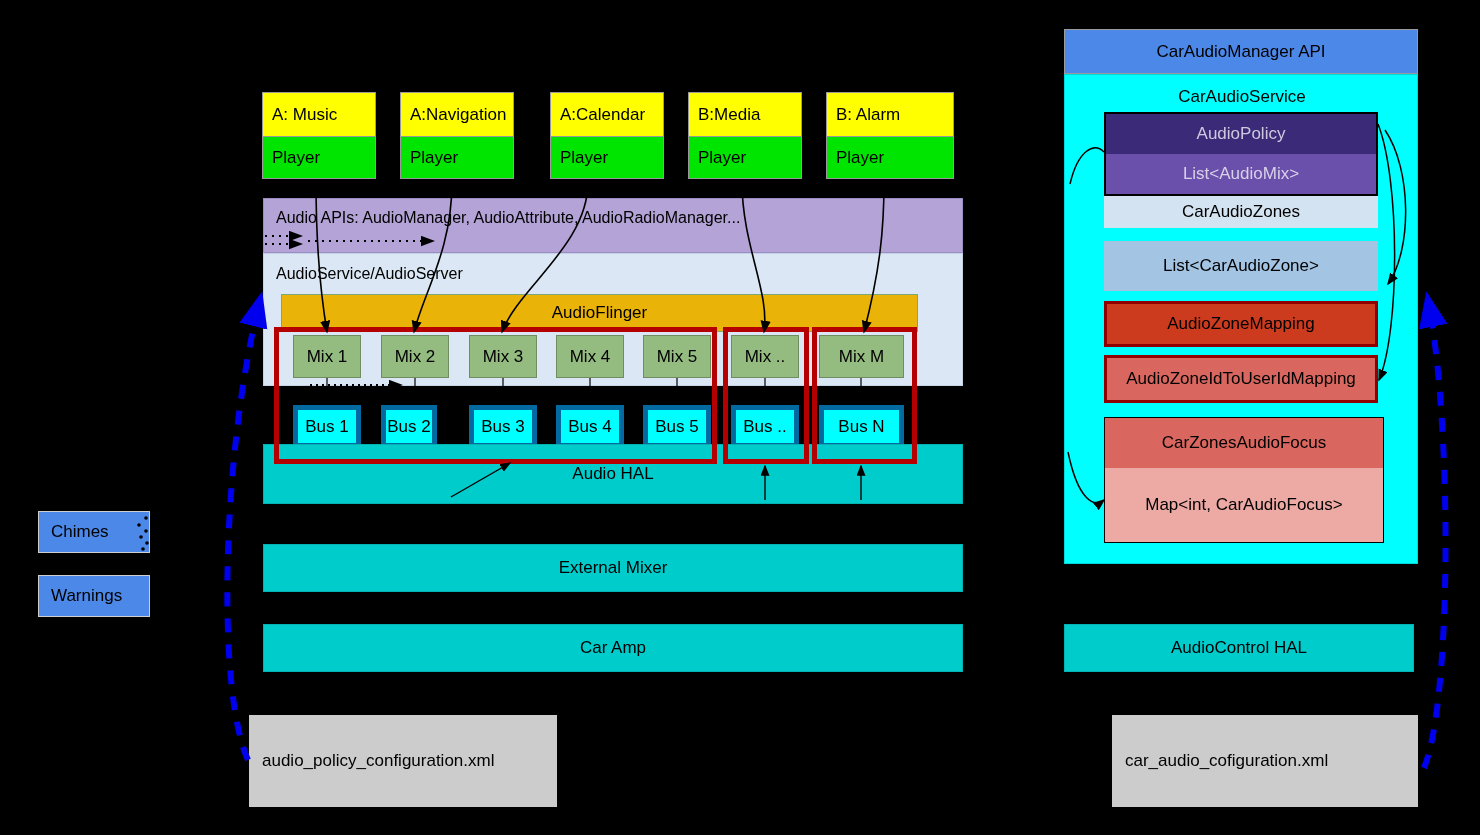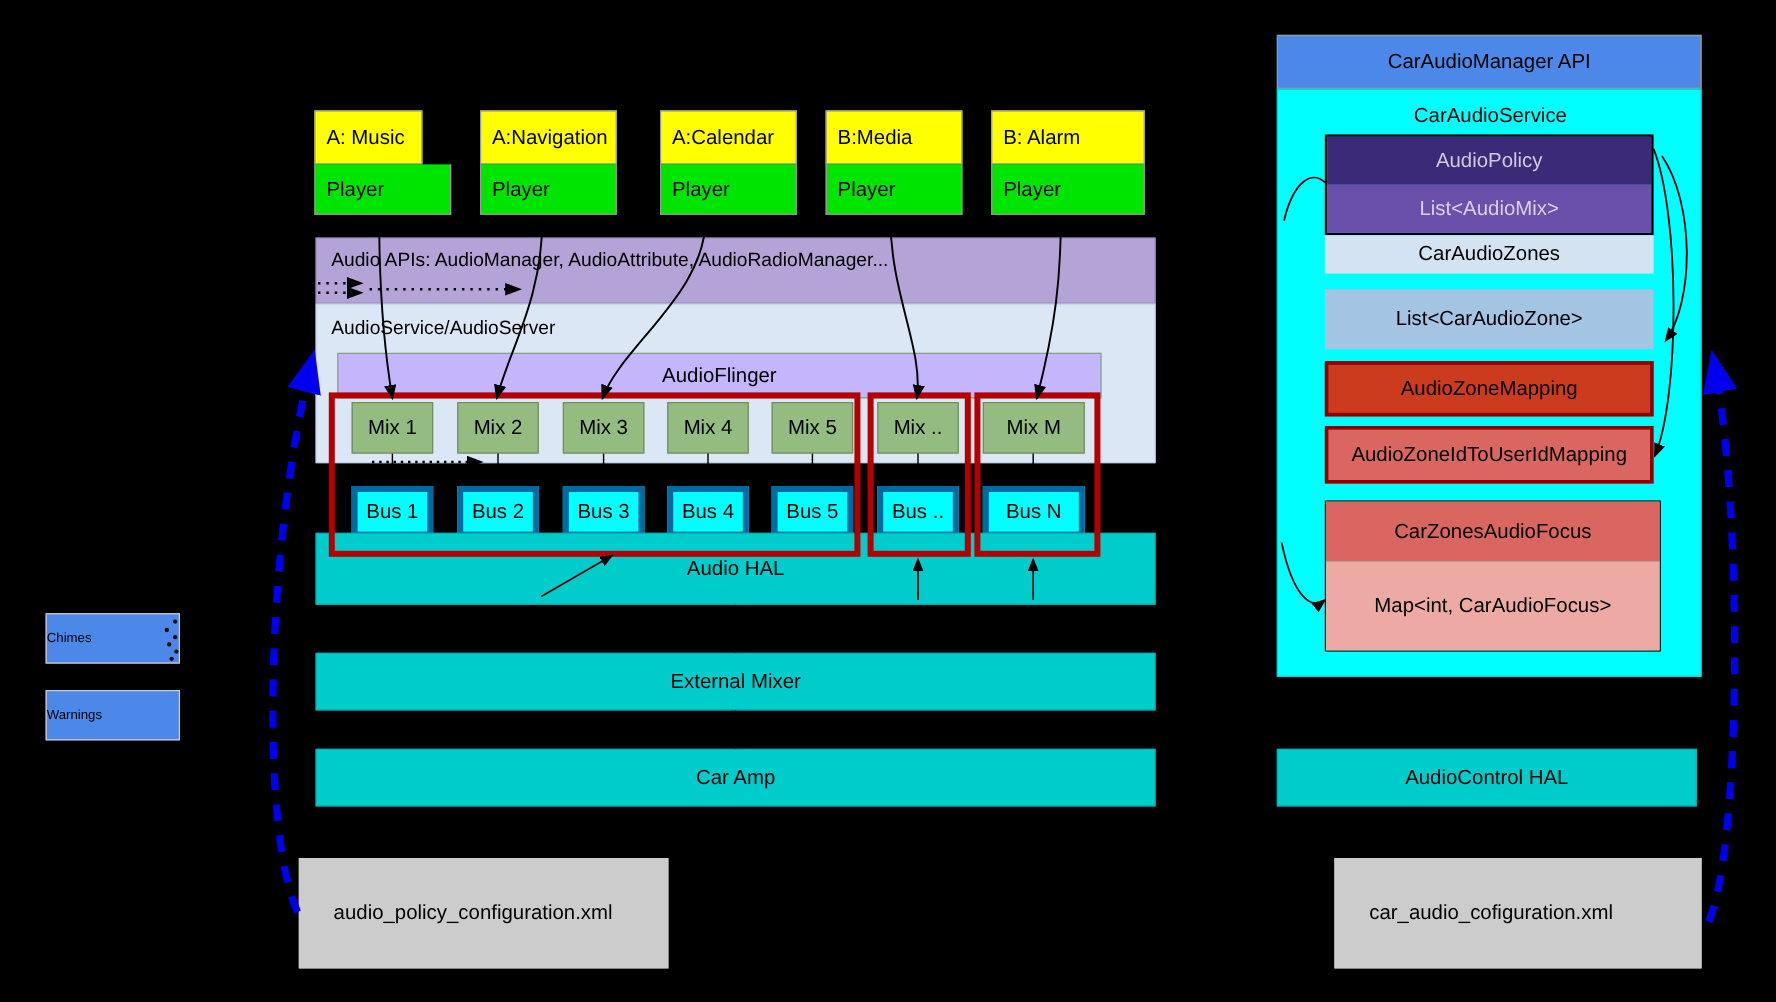--- a/index.html
+++ b/index.html
@@ -11,56 +11,56 @@
   .lft{display:flex;align-items:center;justify-content:flex-start;text-align:left;}
 
   
   .app-title{background:#ffff00;border:1px solid #999;font-size:17px;padding-left:9px;}
   .app-player{background:#00e500;border:1px solid #999;border-top:none;font-size:17px;padding-left:9px;}
 
   
   .band-api{background:#b3a3d6;border:1px solid #9b8cc4;font-size:16px;padding-left:12px;}
   .band-svc{background:#dbe7f4;border:1px solid #c3d2e4;}
   .svc-label{font-size:16px;}
-  .flinger{background:#c4b5fd;border:1px solid #7aa87a;font-size:17px;}
+  .flinger{background:#eab308;border:1px solid #7aa87a;font-size:17px;}
   .mixbox{background:#94bb80;border:1px solid #6f8d60;font-size:17px;}
   .busbox{background:#00ffff;border:5px solid #0369a1;font-size:17px;}
   .halbar{background:#00cccc;border:1px solid #00b2b2;font-size:17px;}
   .zoneframe{border:5px solid #b40000;background:transparent;}
 
   
-  .bluebox{background:#4c88e8;border:1px solid #cfcfcf;font-size:11px;}
+  .bluebox{background:#4c88e8;border:1px solid #cfcfcf;font-size:17px;padding-left:12px;}
 
   
   .cam-api{background:#4c88e8;border:1px solid #9a9a9a;font-size:17px;}
   .cas-panel{background:#00ffff;border:1px solid #00d8d8;}
   .cas-label{font-size:17px;}
   .policy-outer{border:2px solid #000;}
   .policy-top{background:#3a2a78;color:#cfc9e0;font-size:17px;}
   .policy-bot{background:#6a4fab;color:#d8d2e8;font-size:17px;}
   .zones1{background:#d4e3f2;font-size:17px;}
   .zones2{background:#a3c4e3;font-size:17px;}
   .azmap{background:#cc3b1e;border:3px solid #8f0000;font-size:17px;}
   .azid{background:#d9675f;border:3px solid #8f0000;font-size:17px;}
   .focus-outer{border:1px solid #000;}
   .focus-top{background:#d9675f;font-size:17px;}
   .focus-bot{background:#eda9a4;font-size:17px;}
 
   
-  .xmlbox{background:#cccccc;border:1px solid #cccccc;font-size:17px;padding-left:28px;}
+  .xmlbox{background:#cccccc;border:1px solid #cccccc;font-size:17px;padding-left:12px;}
 
   svg.overlay{position:absolute;left:0;top:0;width:1480px;height:835px;
               pointer-events:none;overflow:visible;}
 </style>
 </head>
 <body>
 
 <div id="stage">
 
-  <div class="abs app-title ctr lft" style="left:262px;top:92px;width:90px;height:45px;">A: Music</div>
+  <div class="abs app-title ctr lft" style="left:262px;top:92px;width:114px;height:45px;">A: Music</div>
   <div class="abs app-player ctr lft" style="left:262px;top:137px;width:114px;height:42px;">Player</div>
 
   <div class="abs app-title ctr lft" style="left:400px;top:92px;width:114px;height:45px;">A:Navigation</div>
   <div class="abs app-player ctr lft" style="left:400px;top:137px;width:114px;height:42px;">Player</div>
 
   <div class="abs app-title ctr lft" style="left:550px;top:92px;width:114px;height:45px;">A:Calendar</div>
   <div class="abs app-player ctr lft" style="left:550px;top:137px;width:114px;height:42px;">Player</div>
 
   <div class="abs app-title ctr lft" style="left:688px;top:92px;width:114px;height:45px;">B:Media</div>
   <div class="abs app-player ctr lft" style="left:688px;top:137px;width:114px;height:42px;">Player</div>
@@ -80,21 +80,21 @@
 
   <div class="abs mixbox ctr" style="left:293px;top:335px;width:68px;height:43px;">Mix 1</div>
   <div class="abs mixbox ctr" style="left:381px;top:335px;width:68px;height:43px;">Mix 2</div>
   <div class="abs mixbox ctr" style="left:469px;top:335px;width:68px;height:43px;">Mix 3</div>
   <div class="abs mixbox ctr" style="left:556px;top:335px;width:68px;height:43px;">Mix 4</div>
   <div class="abs mixbox ctr" style="left:643px;top:335px;width:68px;height:43px;">Mix 5</div>
   <div class="abs mixbox ctr" style="left:731px;top:335px;width:68px;height:43px;">Mix ..</div>
   <div class="abs mixbox ctr" style="left:819px;top:335px;width:85px;height:43px;">Mix M</div>
 
   <div class="abs busbox ctr" style="left:293px;top:405px;width:68px;height:43px;">Bus 1</div>
-  <div class="abs busbox ctr" style="left:381px;top:405px;width:68px;height:43px;">Bus 2</div>
+  <div class="abs busbox ctr" style="left:381px;top:405px;width:56px;height:43px;">Bus 2</div>
   <div class="abs busbox ctr" style="left:469px;top:405px;width:68px;height:43px;">Bus 3</div>
   <div class="abs busbox ctr" style="left:556px;top:405px;width:68px;height:43px;">Bus 4</div>
   <div class="abs busbox ctr" style="left:643px;top:405px;width:68px;height:43px;">Bus 5</div>
   <div class="abs busbox ctr" style="left:731px;top:405px;width:68px;height:43px;">Bus ..</div>
   <div class="abs busbox ctr" style="left:819px;top:405px;width:85px;height:43px;">Bus N</div>
 
   <div class="abs halbar ctr" style="left:263px;top:444px;width:700px;height:60px;">Audio HAL</div>
 
   <div class="abs zoneframe" style="left:274px;top:327px;width:443px;height:137px;"></div>
   <div class="abs zoneframe" style="left:723px;top:327px;width:86px;height:137px;"></div>

